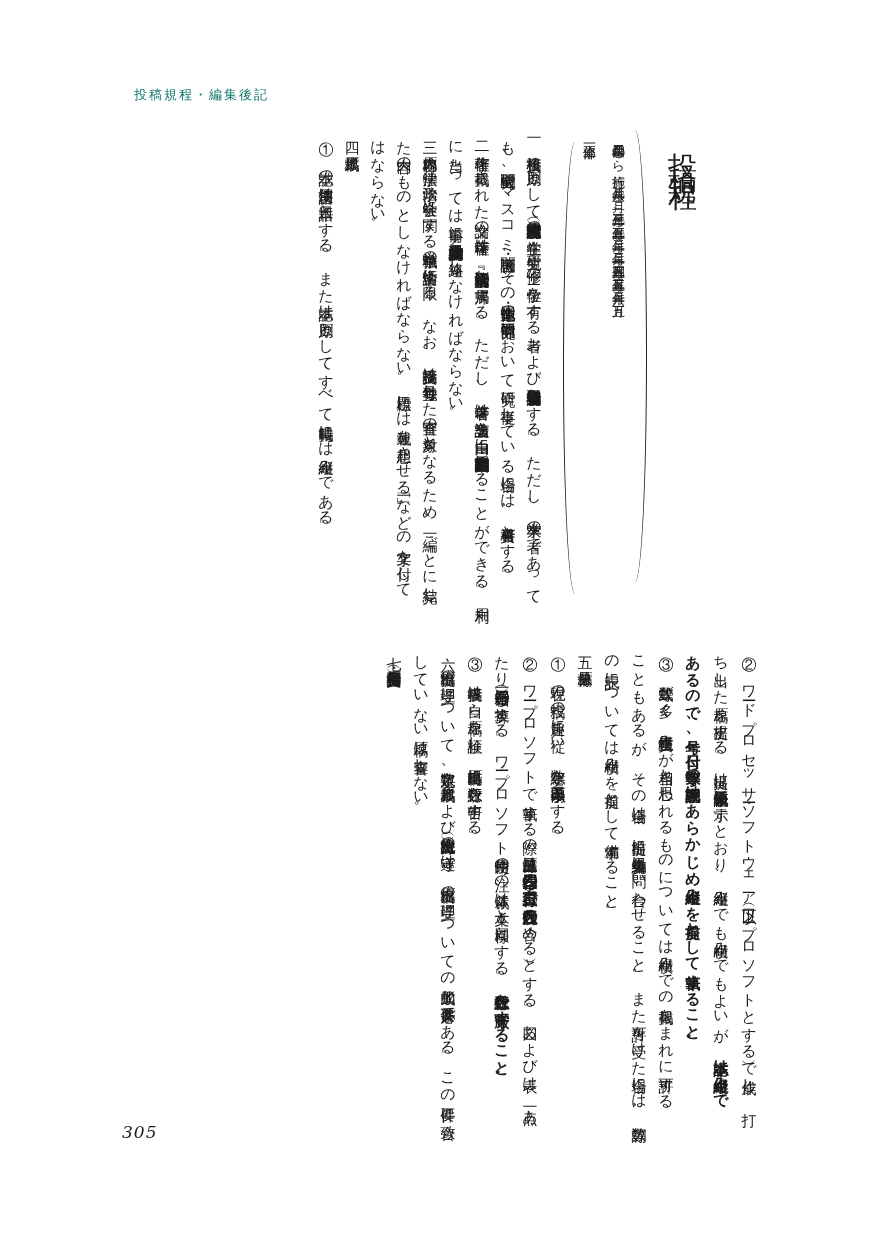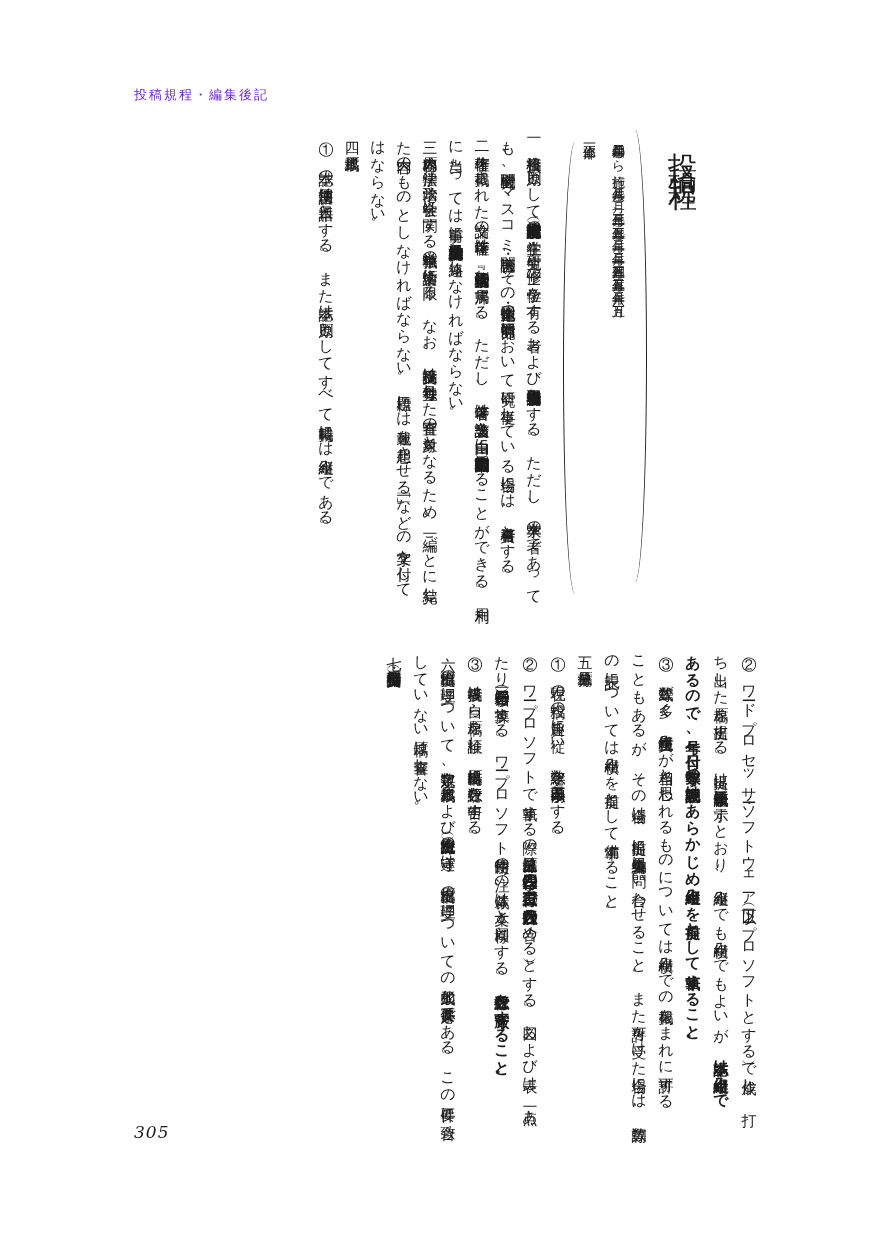--- a/index.html
+++ b/index.html
@@ -16,21 +16,21 @@
     font-family: "Liberation Serif", "DejaVu Serif", serif;
     color: #1c1c1c;
   }
   
   .running-head {
     position: absolute;
     left: 134px;
     top: 86px;
     font-size: 13px;
     letter-spacing: 2px;
-    color: #6d28d9;
+    color: #0f766e;
   }
   
   .vblock {
     position: absolute;
     writing-mode: vertical-rl;
     text-orientation: mixed;
     color: #1c1c1c;
   }
   .top-block {
     top: 130px;
@@ -86,21 +86,21 @@
   }
   .section {
     margin: 0;
   }
   .bold {
     font-family: "Liberation Sans", "DejaVu Sans", sans-serif;
     font-weight: bold;
   }
   .page-number {
     position: absolute;
-    left: 134px;
+    left: 122px;
     top: 1122px;
     font-size: 17px;
     font-style: italic;
     font-family: "DejaVu Serif", serif;
     letter-spacing: 1px;
   }
 </style>
 </head>
 <body>
 

